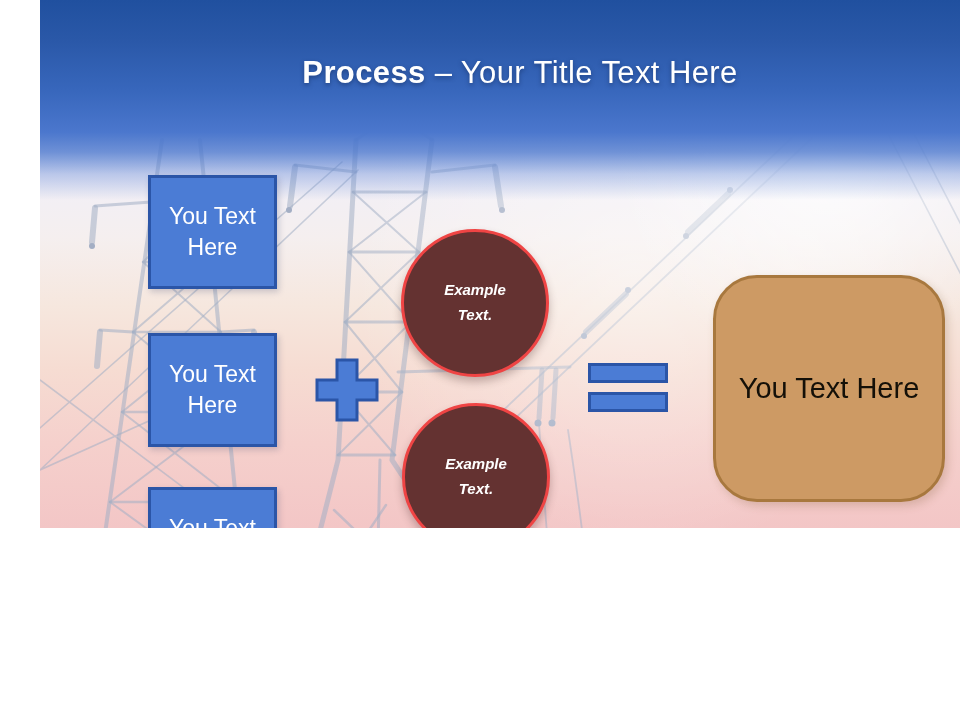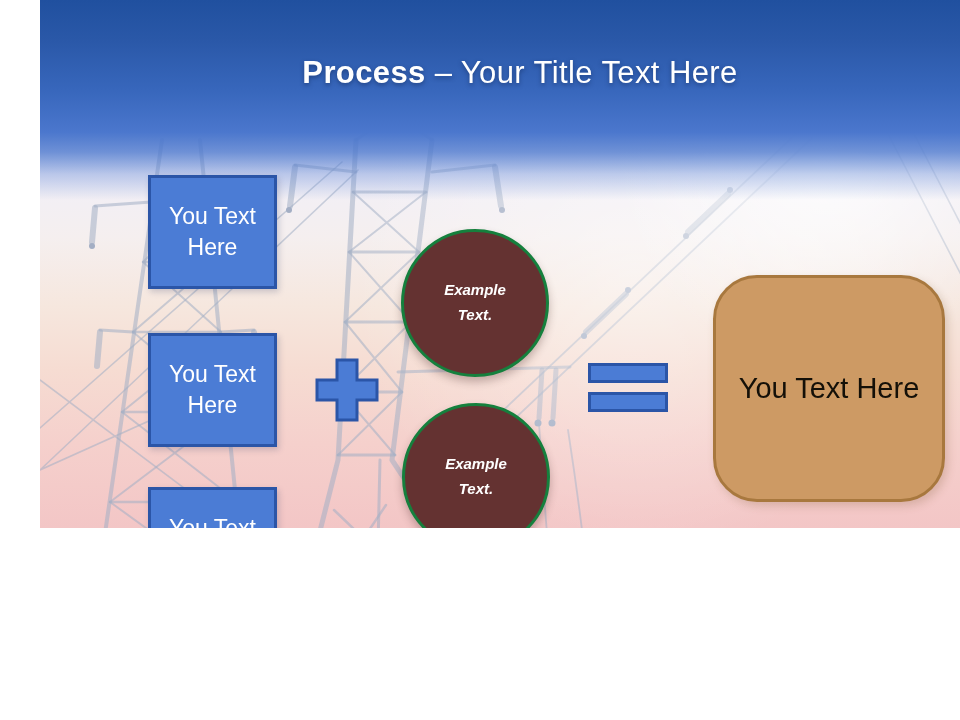--- a/index.html
+++ b/index.html
@@ -35,21 +35,21 @@
     color:#fff;font-size:23px;line-height:1.35;
     box-shadow:2px 3px 6px rgba(50,60,100,.22);}
   .blue-box span{display:block;width:100px;}
   .bb1{top:175px;} .bb2{top:333px;} .bb3{top:487px;}
 
   
   .plus-wrap{position:absolute;left:274px;top:357px;width:66px;height:66px;}
 
   
   .circle{position:absolute;width:142px;height:142px;border-radius:50%;
-    background:#643231;border:3px solid #15803d;
+    background:#643231;border:3px solid #ef4444;
     display:flex;align-items:center;justify-content:center;text-align:center;
     color:#fff;font-weight:700;font-style:italic;font-size:15px;line-height:1.65;
     box-shadow:0 5px 9px rgba(70,35,35,.30);}
   .circle span{display:block;width:84px;}
   .c1{left:361px;top:229px;} .c2{left:362px;top:403px;}
 
   
   .eq-bar{position:absolute;left:548px;width:74px;height:14px;
     background:#4b7cd5;border:3px solid #2b55a7;}
   .eq1{top:363px;} .eq2{top:392px;}

